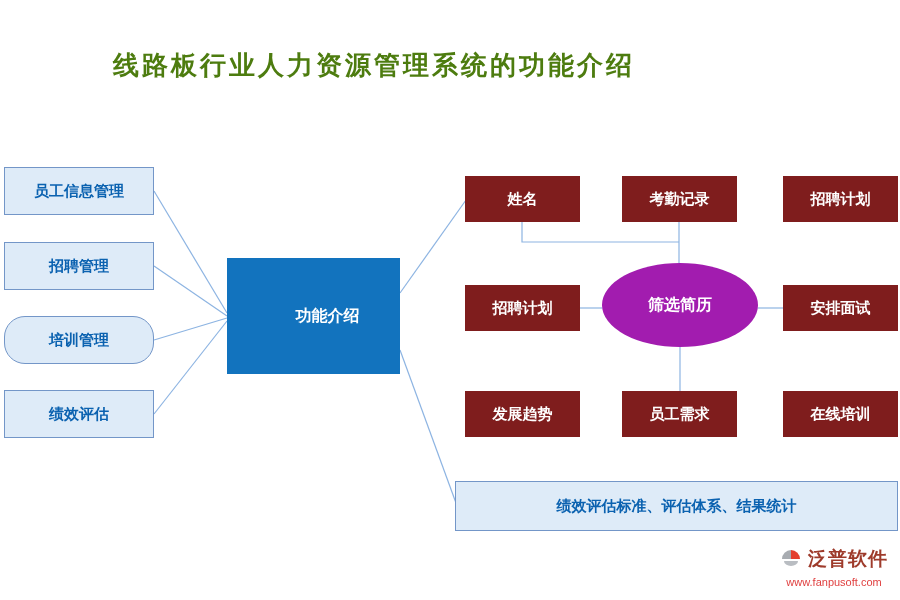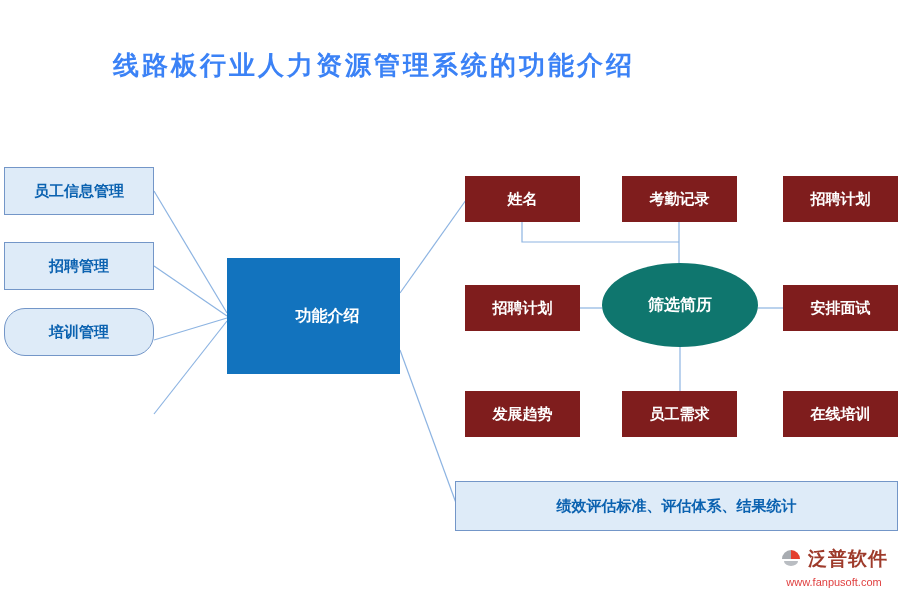--- a/index.html
+++ b/index.html
@@ -2,35 +2,35 @@
 <html><head>
 <meta charset="utf-8">
 <style>
   html,body{margin:0;padding:0;background:#fff;}
   .stage{
     position:relative;width:900px;height:600px;background:#ffffff;
     font-family:"Liberation Sans","DejaVu Sans",sans-serif;overflow:hidden;
   }
   .title{
     position:absolute;left:113px;top:48px;
-    font-size:26px;font-weight:bold;color:#3b82f6;letter-spacing:3px;white-space:nowrap;
+    font-size:26px;font-weight:bold;color:#4d7c0f;letter-spacing:3px;white-space:nowrap;
   }
   .wires{position:absolute;left:0;top:0;width:900px;height:600px;pointer-events:none;}
   .wires line,.wires polyline{stroke:#8db4e2;stroke-width:1.2;fill:none;}
   .node{
     position:absolute;display:flex;align-items:center;justify-content:center;
     font-weight:bold;font-size:15px;text-align:center;box-sizing:border-box;line-height:1.3;
   }
   .light{background:#deebf8;border:1px solid #7396c8;color:#0b62b0;}
   .solid-center{background:#1273be;color:#ffffff;font-size:16px;padding-left:28px;}
   .solid{background:#7f1d1d;color:#ffffff;}
-  .hub{background:#0f766e;color:#ffffff;border-radius:50%;font-size:16px;}
+  .hub{background:#a21caf;color:#ffffff;border-radius:50%;font-size:16px;}
   
   .lb{left:4px;width:150px;height:48px;}
-  .lb1{top:167px;} .lb2{top:242px;} .lb3{top:308px;border-radius:21px;} .lb4{top:390px;}
+  .lb1{top:167px;} .lb2{top:242px;} .lb3{top:316px;border-radius:21px;} .lb4{top:390px;}
   
   .center{left:227px;top:258px;width:173px;height:116px;}
   
   .c1{left:465px;} .c2{left:622px;text-align:center;} .c3{left:783px;}
   .r1{top:176px;} .r2{top:285px;} .r3{top:391px;}
   .gb{width:115px;height:46px;}
   .hubpos{left:602px;top:263px;width:156px;height:84px;}
   .bottom-wide{left:455px;top:481px;width:443px;height:50px;font-size:15px;}
   
   .wm{
@@ -75,20 +75,23 @@
 
   <div class="node light lb lb2">
     <span>招聘管理</span>
   </div>
   <div class="node light lb lb1">
     <span>员工信息管理</span>
   </div>
   <div class="node light lb lb3">
     <span>培训管理</span>
   </div>
+  <div class="node light lb lb4">
+    <span>绩效评估</span>
+  </div>
 
   <div class="node solid-center center">
     <span>功能介绍</span>
   </div>
 
   <div class="node solid gb c1 r1">
     <span>姓名</span>
   </div>
   <div class="node solid gb c2 r1">
     <span>考勤记录</span>

